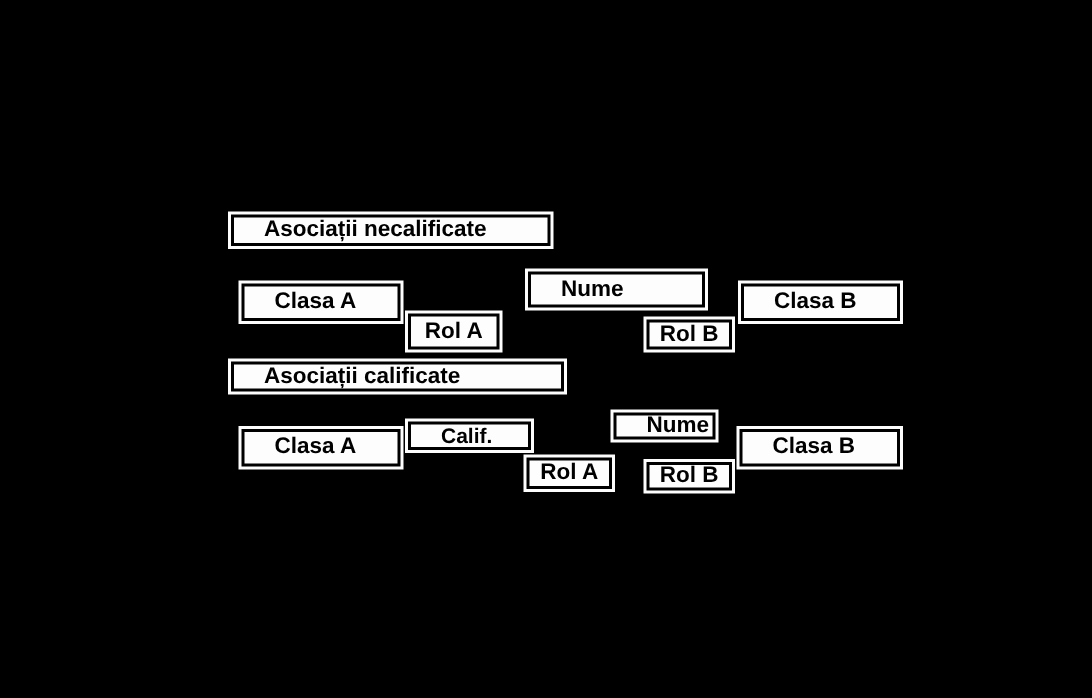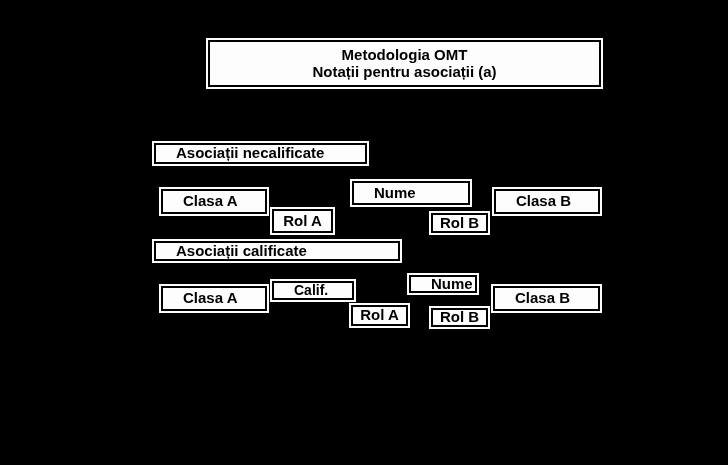--- a/index.html
+++ b/index.html
@@ -31,21 +31,21 @@
   .left-text { justify-content: flex-start; padding-left: 20px; }
   .center-text { justify-content: center; }
   .title-box {
     left: 208px; top: 40px; width: 393px; height: 47px;
     flex-direction: column;
     justify-content: center;
     text-align: center;
     font-size: 15px;
   }
   .section-label-1 { left: 154px; top: 143px; width: 213px; height: 21px; }
-  .section-label-2 { left: 154px; top: 241px; width: 246px; height: 20px; }
+  .section-label-2 { left: 154px; top: 241px; width: 222px; height: 20px; }
 
   
   .r1-clasa-a { left: 161px; top: 189px; width: 106px; height: 25px; }
   .r1-rol-a   { left: 272px; top: 209px; width: 61px;  height: 24px; }
   .r1-nume    { left: 352px; top: 181px; width: 118px; height: 24px; }
   .r1-rol-b   { left: 431px; top: 213px; width: 57px;  height: 20px; }
   .r1-clasa-b { left: 494px; top: 189px; width: 106px; height: 25px; }
 
   
   .r2-clasa-a { left: 161px; top: 286px; width: 106px; height: 25px; }
@@ -53,24 +53,20 @@
   .r2-rol-a   { left: 351px; top: 305px; width: 57px;  height: 21px; }
   .r2-nume    { left: 409px; top: 275px; width: 68px;  height: 18px; }
   .r2-rol-b   { left: 431px; top: 308px; width: 57px;  height: 19px; }
   .r2-clasa-b { left: 493px; top: 286px; width: 107px; height: 25px; }
 </style>
 </head>
 <body>
 
 <div id="stage">
 
-  <div class="box title-box">
-    <div>Metodologia OMT</div>
-    <div>Notații pentru asociații (a)</div>
-  </div>
 
   <div class="box left-text section-label-1">Asociații necalificate</div>
 
   <div class="box left-text r1-clasa-a">Clasa A</div>
 
   <div class="box center-text r1-rol-a">Rol A</div>
 
   <div class="box left-text r1-nume">Nume</div>
 
   <div class="box center-text r1-rol-b">Rol B</div>

